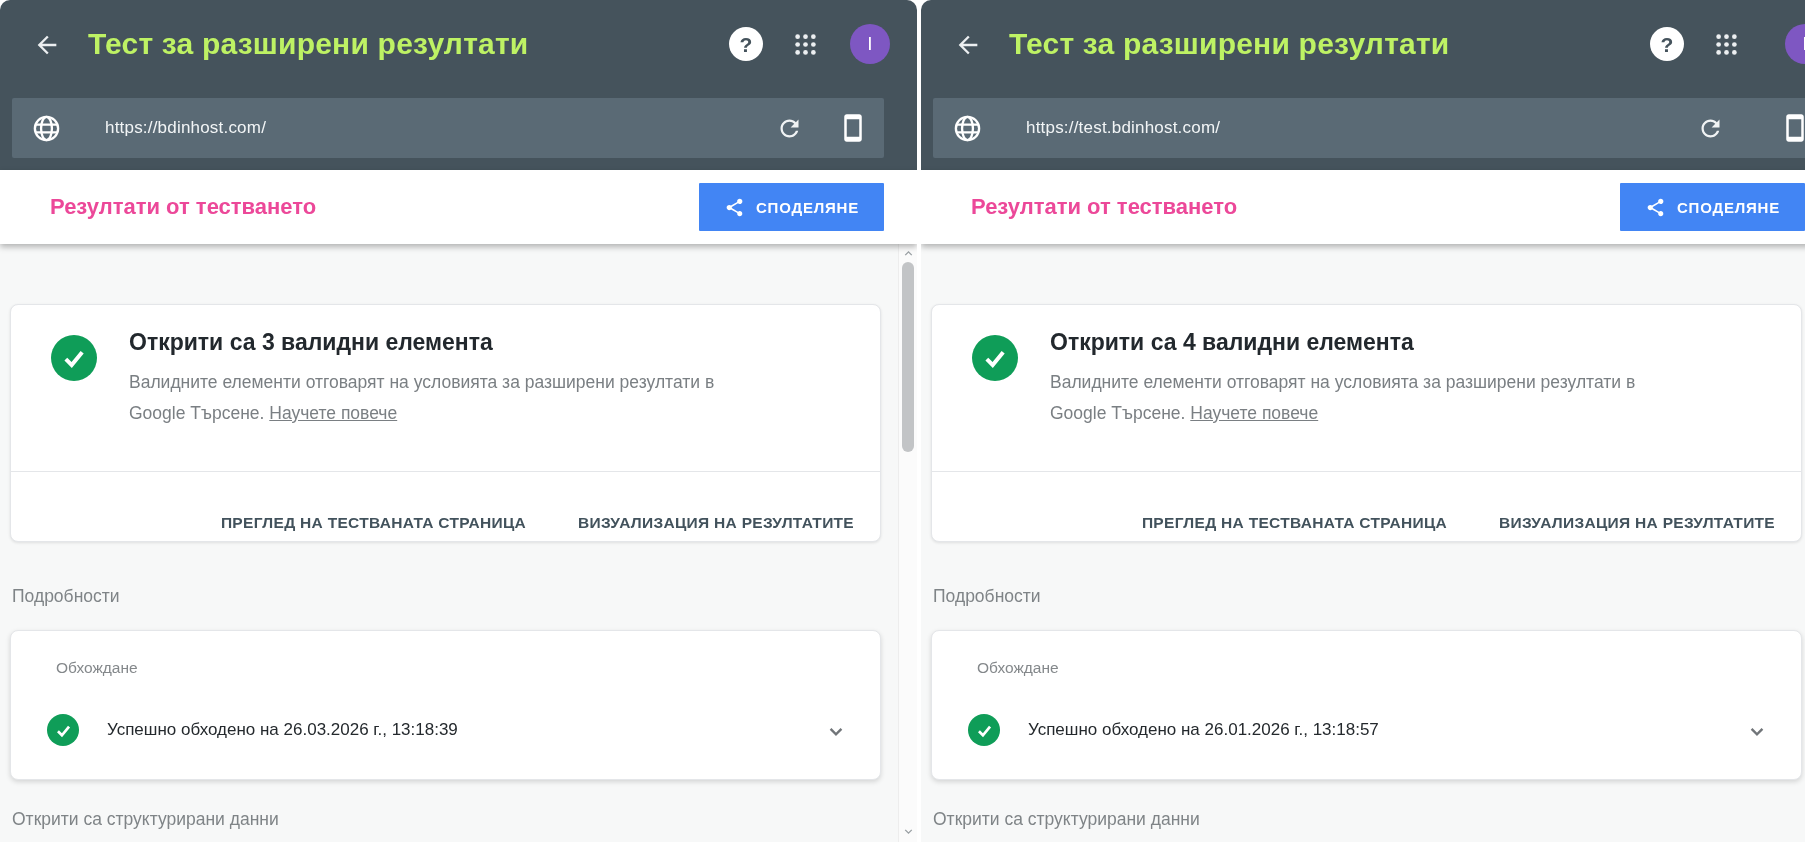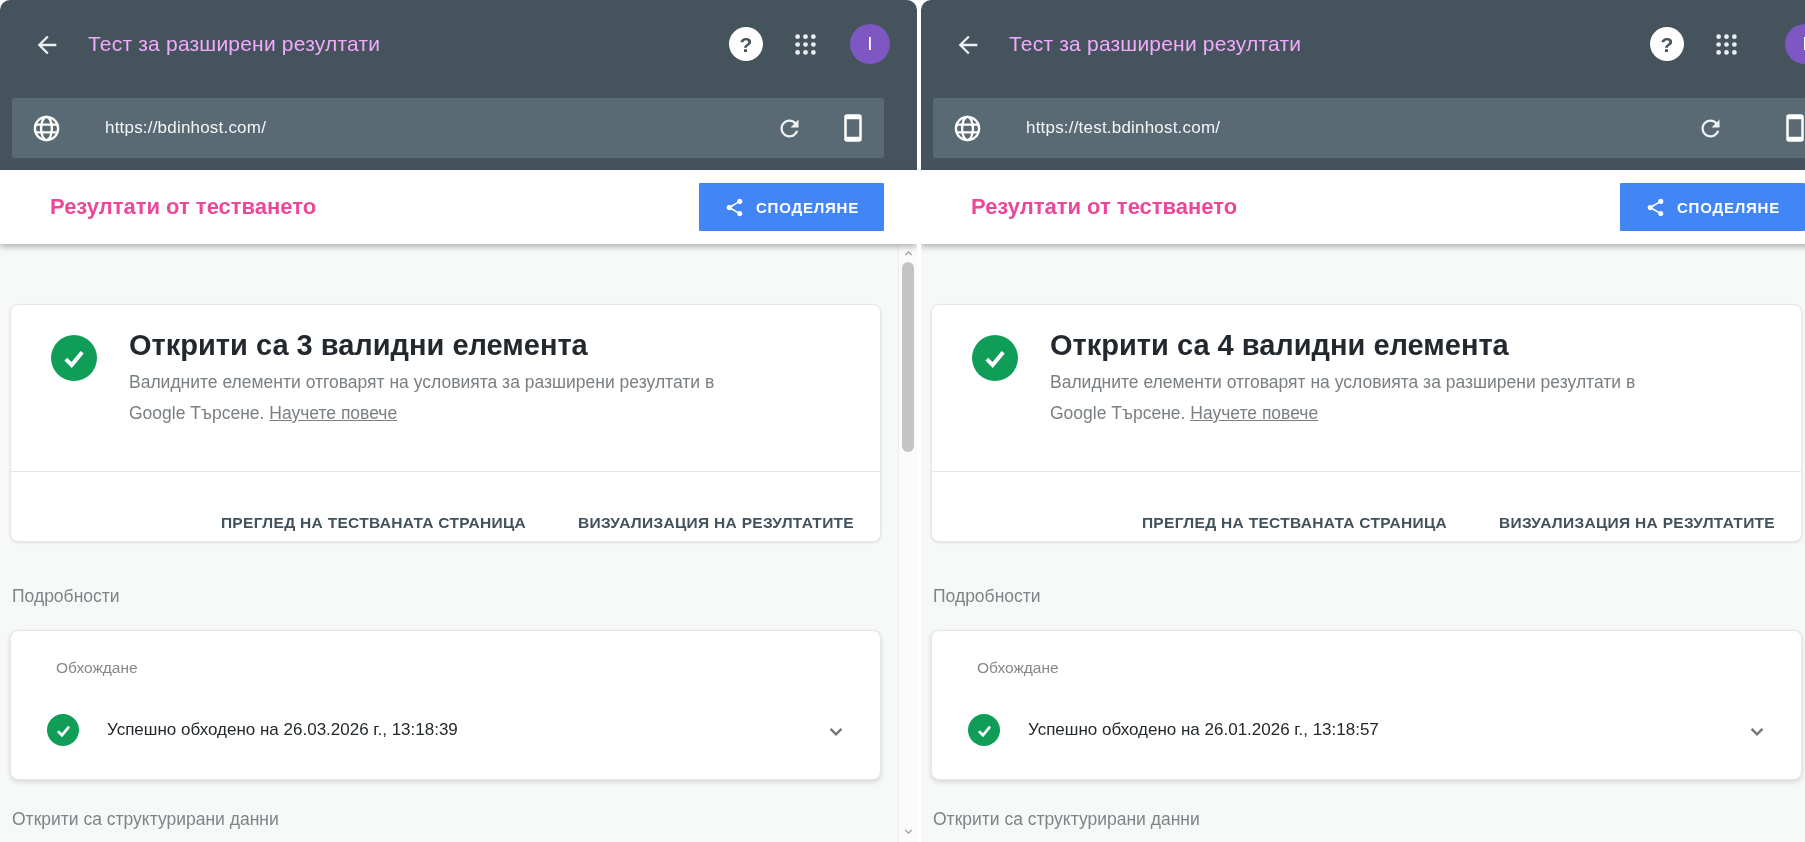--- a/index.html
+++ b/index.html
@@ -12,21 +12,21 @@
   .viewport-right { width:884px; }
 
   .panel { position:absolute; left:0; top:0; width:917px; height:842px; }
 
   
   .app-header { position:absolute; left:0; top:0; width:917px; height:170px;
     background:#45535c; border-radius:10px 10px 0 0; z-index:3; }
   .back-button { position:absolute; left:28px; top:26px; width:38px; height:38px;
     display:flex; align-items:center; justify-content:center; cursor:pointer; }
   .app-title { position:absolute; left:88px; top:0; height:88px; line-height:88px;
-    font-size:21px; font-weight:400; color:#f0abfc; letter-spacing:.2px; white-space:nowrap; }
+    font-size:30px; font-weight:700; color:#bef264; letter-spacing:.2px; white-space:nowrap; }
   .help-button { position:absolute; left:729px; top:27px; width:34px; height:34px;
     background:#ffffff; border-radius:50%; display:flex; align-items:center; justify-content:center; cursor:pointer; }
   .help-q { font-size:21px; font-weight:700; color:#45535c; line-height:1; }
   .grid-button { position:absolute; left:792px; top:31px; width:27px; height:27px;
     display:flex; align-items:center; justify-content:center; cursor:pointer; }
   .avatar { position:absolute; left:850px; top:24px; width:40px; height:40px;
     background:#7e57c2; border-radius:50%; color:#ffffff; font-size:19px; font-weight:400;
     display:flex; align-items:center; justify-content:center; cursor:pointer; }
   .panel--right .avatar { left:864px; }
 
@@ -54,21 +54,21 @@
   
   .content-bg { position:absolute; left:0; top:244px; width:898px; height:598px; background:#f7f8f8; z-index:1; }
 
   .card { position:absolute; background:#ffffff; border:1px solid #e4e6e9; border-radius:8px;
     box-shadow:0 1px 3px rgba(0,0,0,.10); z-index:2; }
   .result-card { left:10px; top:304px; width:871px; height:238px; }
 
   .status-icon { position:absolute; border-radius:50%; background:#0f9d58;
     display:flex; align-items:center; justify-content:center; }
   .status-icon-lg { left:40px; top:30px; width:46px; height:46px; }
-  .card-title { position:absolute; left:118px; top:24px; font-size:29px; font-weight:700;
+  .card-title { position:absolute; left:118px; top:24px; font-size:23px; font-weight:700;
     color:#22282d; white-space:nowrap; }
   .card-desc { position:absolute; left:118px; top:62px; font-size:17.5px; color:#7a7f83;
     line-height:31px; white-space:nowrap; }
   .learn-more { color:#7a7f83; text-decoration:underline; cursor:pointer;text-align:center; }
   .card-actions { position:absolute; left:0; right:0; top:166px; bottom:0;
     border-top:1px solid #e4e6e9; display:flex; align-items:center; justify-content:flex-end;
     gap:52px; padding-right:26px; }
   .action-btn { background:none; border:none; font-family:inherit; font-size:15.5px; font-weight:700;
     color:#42525c; letter-spacing:.3px; cursor:pointer; white-space:nowrap;margin-top:32px; }
 

